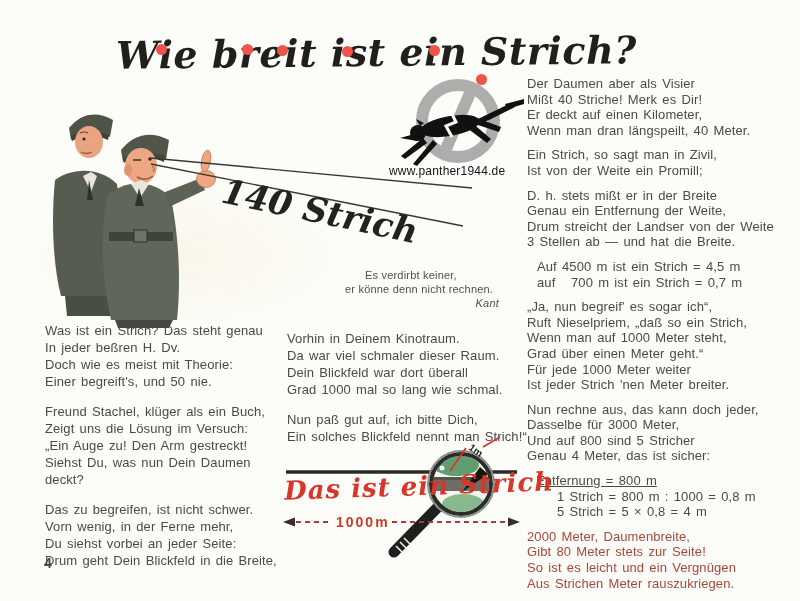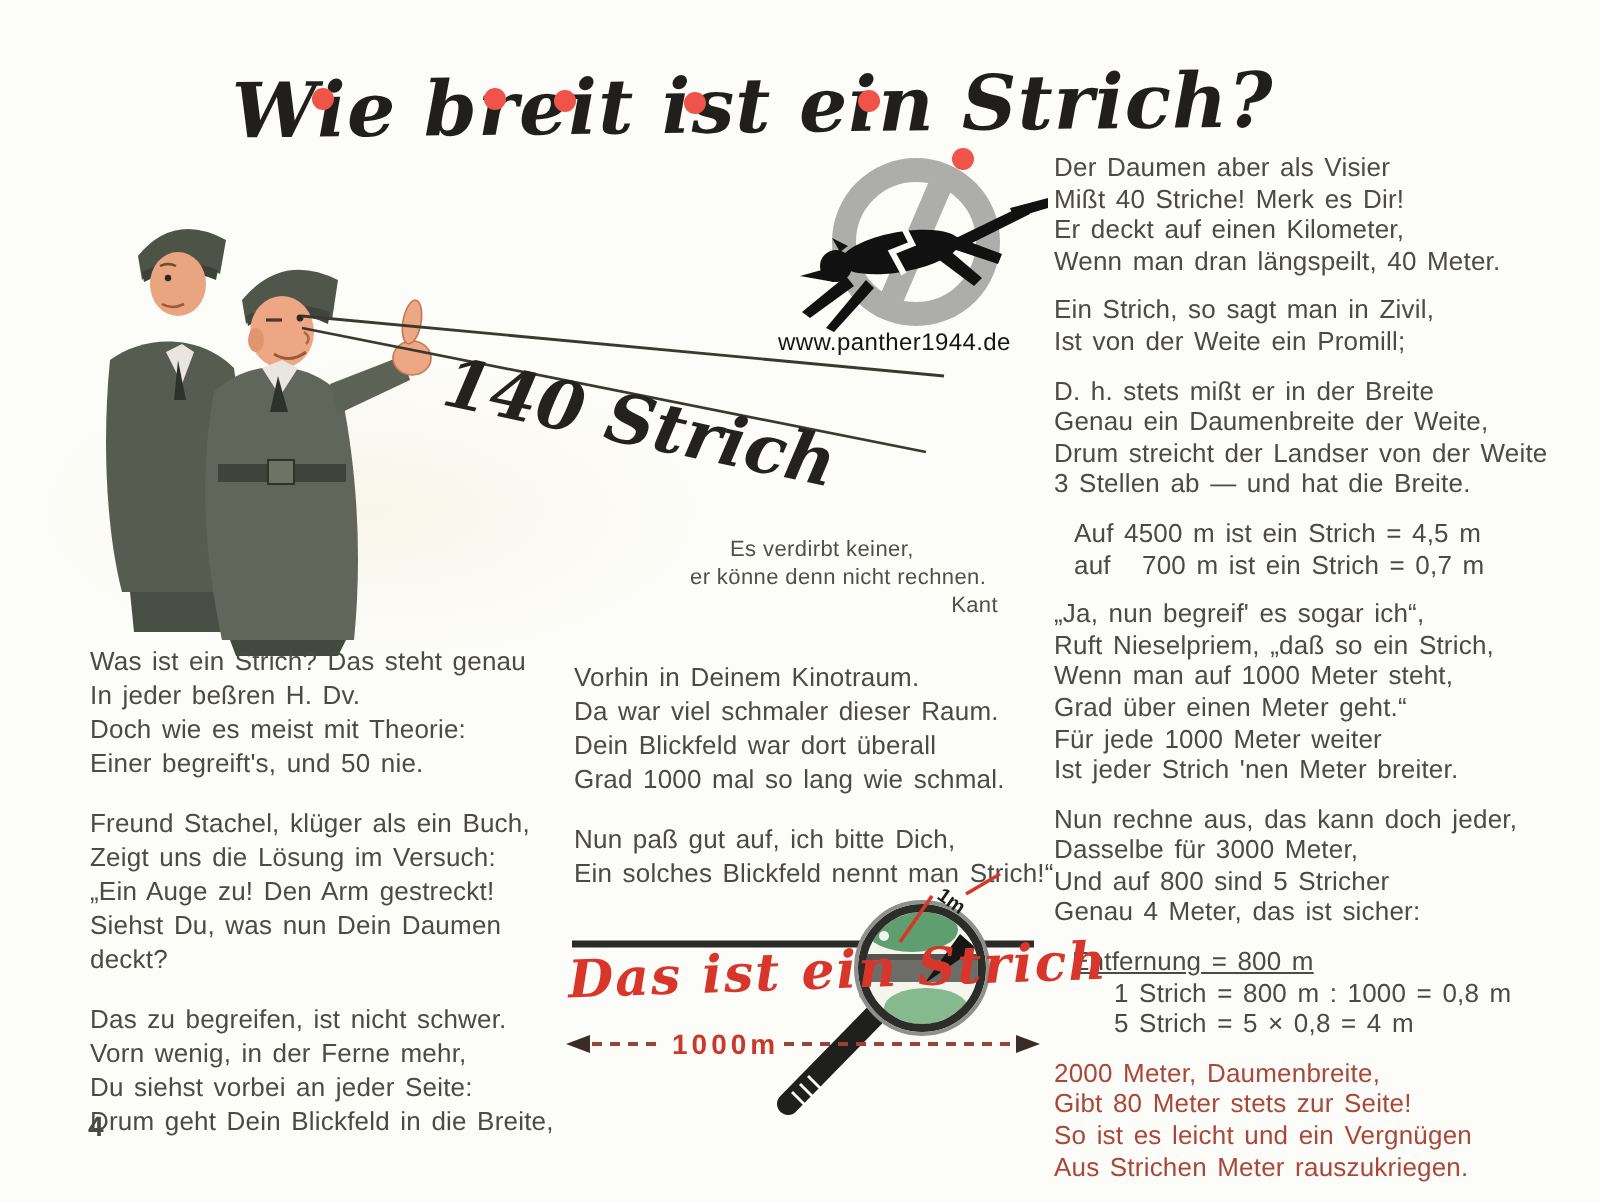--- a/index.html
+++ b/index.html
@@ -15,21 +15,21 @@
     font-size:38px;color:#201f1b;letter-spacing:0.5px;transform:rotate(-0.6deg);
   }
   .dot{position:absolute;width:11px;height:11px;border-radius:50%;background:#ef5349;}
   
   .soldiers-svg{position:absolute;left:25px;top:80px;width:450px;height:250px;pointer-events:none;}
   .panther-svg{position:absolute;left:393px;top:76px;width:135px;height:100px;pointer-events:none;}
   .wm-url{position:absolute;left:389px;top:164px;width:150px;font-size:12px;color:#151515;letter-spacing:0.2px;}
   
   .quote{position:absolute;left:345px;top:268px;width:158px;font-size:11px;line-height:14px;color:#504f49;letter-spacing:0.2px;}
   .quote .q1{padding-left:20px;}
-  .quote .attr{text-align:right;padding-right:4px;}
+  .quote .attr{text-align:right;padding-right:4px;font-style:italic;}
   
   .col{position:absolute;font-size:13px;line-height:17px;letter-spacing:0.1px;word-spacing:1.5px;}
   #col-left{left:45px;top:322px;width:240px;}
   #col-middle{left:287px;top:330px;width:243px;}
   #col-right{left:527px;top:44px;width:270px;line-height:15.6px;margin-top:32px;}
   .stanza{margin-bottom:13px;}
   #col-right .stanza{margin-bottom:9px;}
   .stanza.indent .vline{padding-left:10px;}
   .stanza.calc .vline{padding-left:30px;}
   .stanza.calc .vline.l0{padding-left:9px;text-decoration:underline;}
@@ -168,21 +168,21 @@
         <div class="vline l1">Mißt 40 Striche! Merk es Dir!</div>
         <div class="vline l2">Er deckt auf einen Kilometer,</div>
         <div class="vline l3">Wenn man dran längspeilt, 40 Meter.</div>
       </div>
       <div class="stanza normal">
         <div class="vline l0">Ein Strich, so sagt man in Zivil,</div>
         <div class="vline l1">Ist von der Weite ein Promill;</div>
       </div>
       <div class="stanza normal">
         <div class="vline l0">D. h. stets mißt er in der Breite</div>
-        <div class="vline l1">Genau ein Daumenbreite der Weite,</div>
+        <div class="vline l1">Genau ein Entfernung der Weite,</div>
         <div class="vline l2">Drum streicht der Landser von der Weite</div>
         <div class="vline l3">3 Stellen ab — und hat die Breite.</div>
       </div>
       <div class="stanza indent">
         <div class="vline l0">Auf 4500 m ist ein Strich = 4,5 m</div>
         <div class="vline l1">auf&nbsp;&nbsp;&nbsp;700 m ist ein Strich = 0,7 m</div>
       </div>
       <div class="stanza normal">
         <div class="vline l0">„Ja, nun begreif' es sogar ich“,</div>
         <div class="vline l1">Ruft Nieselpriem, „daß so ein Strich,</div>

